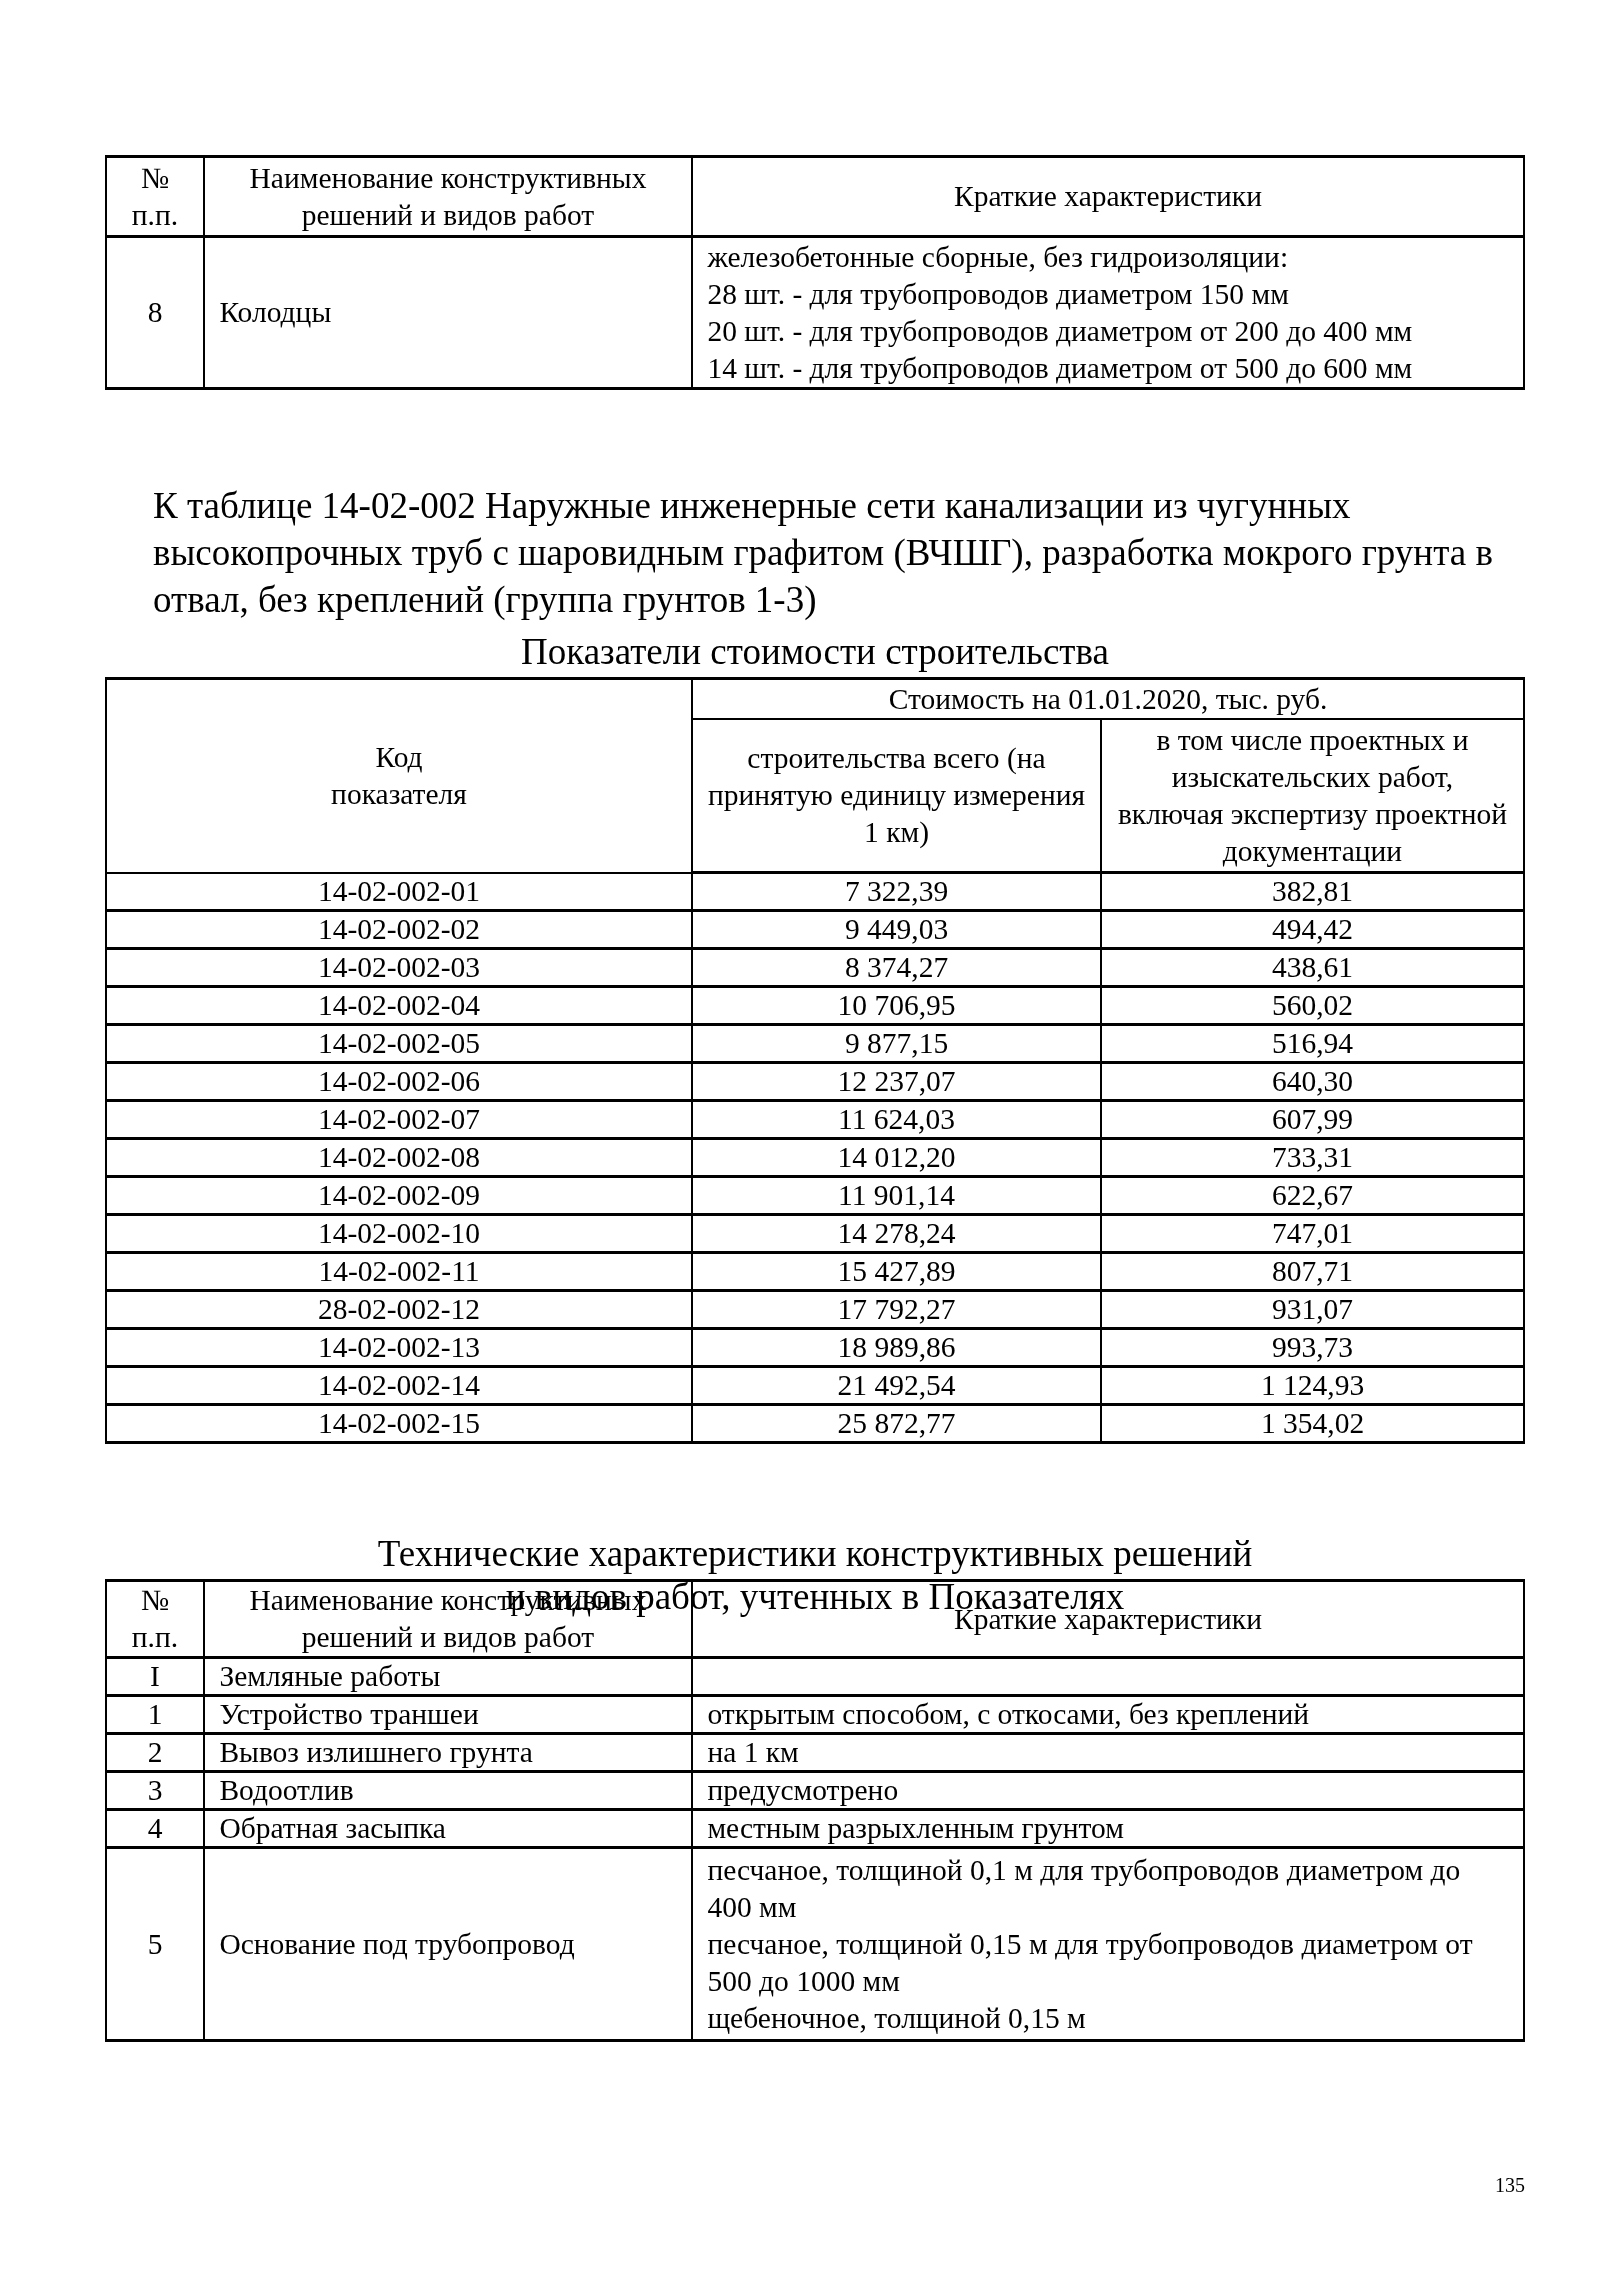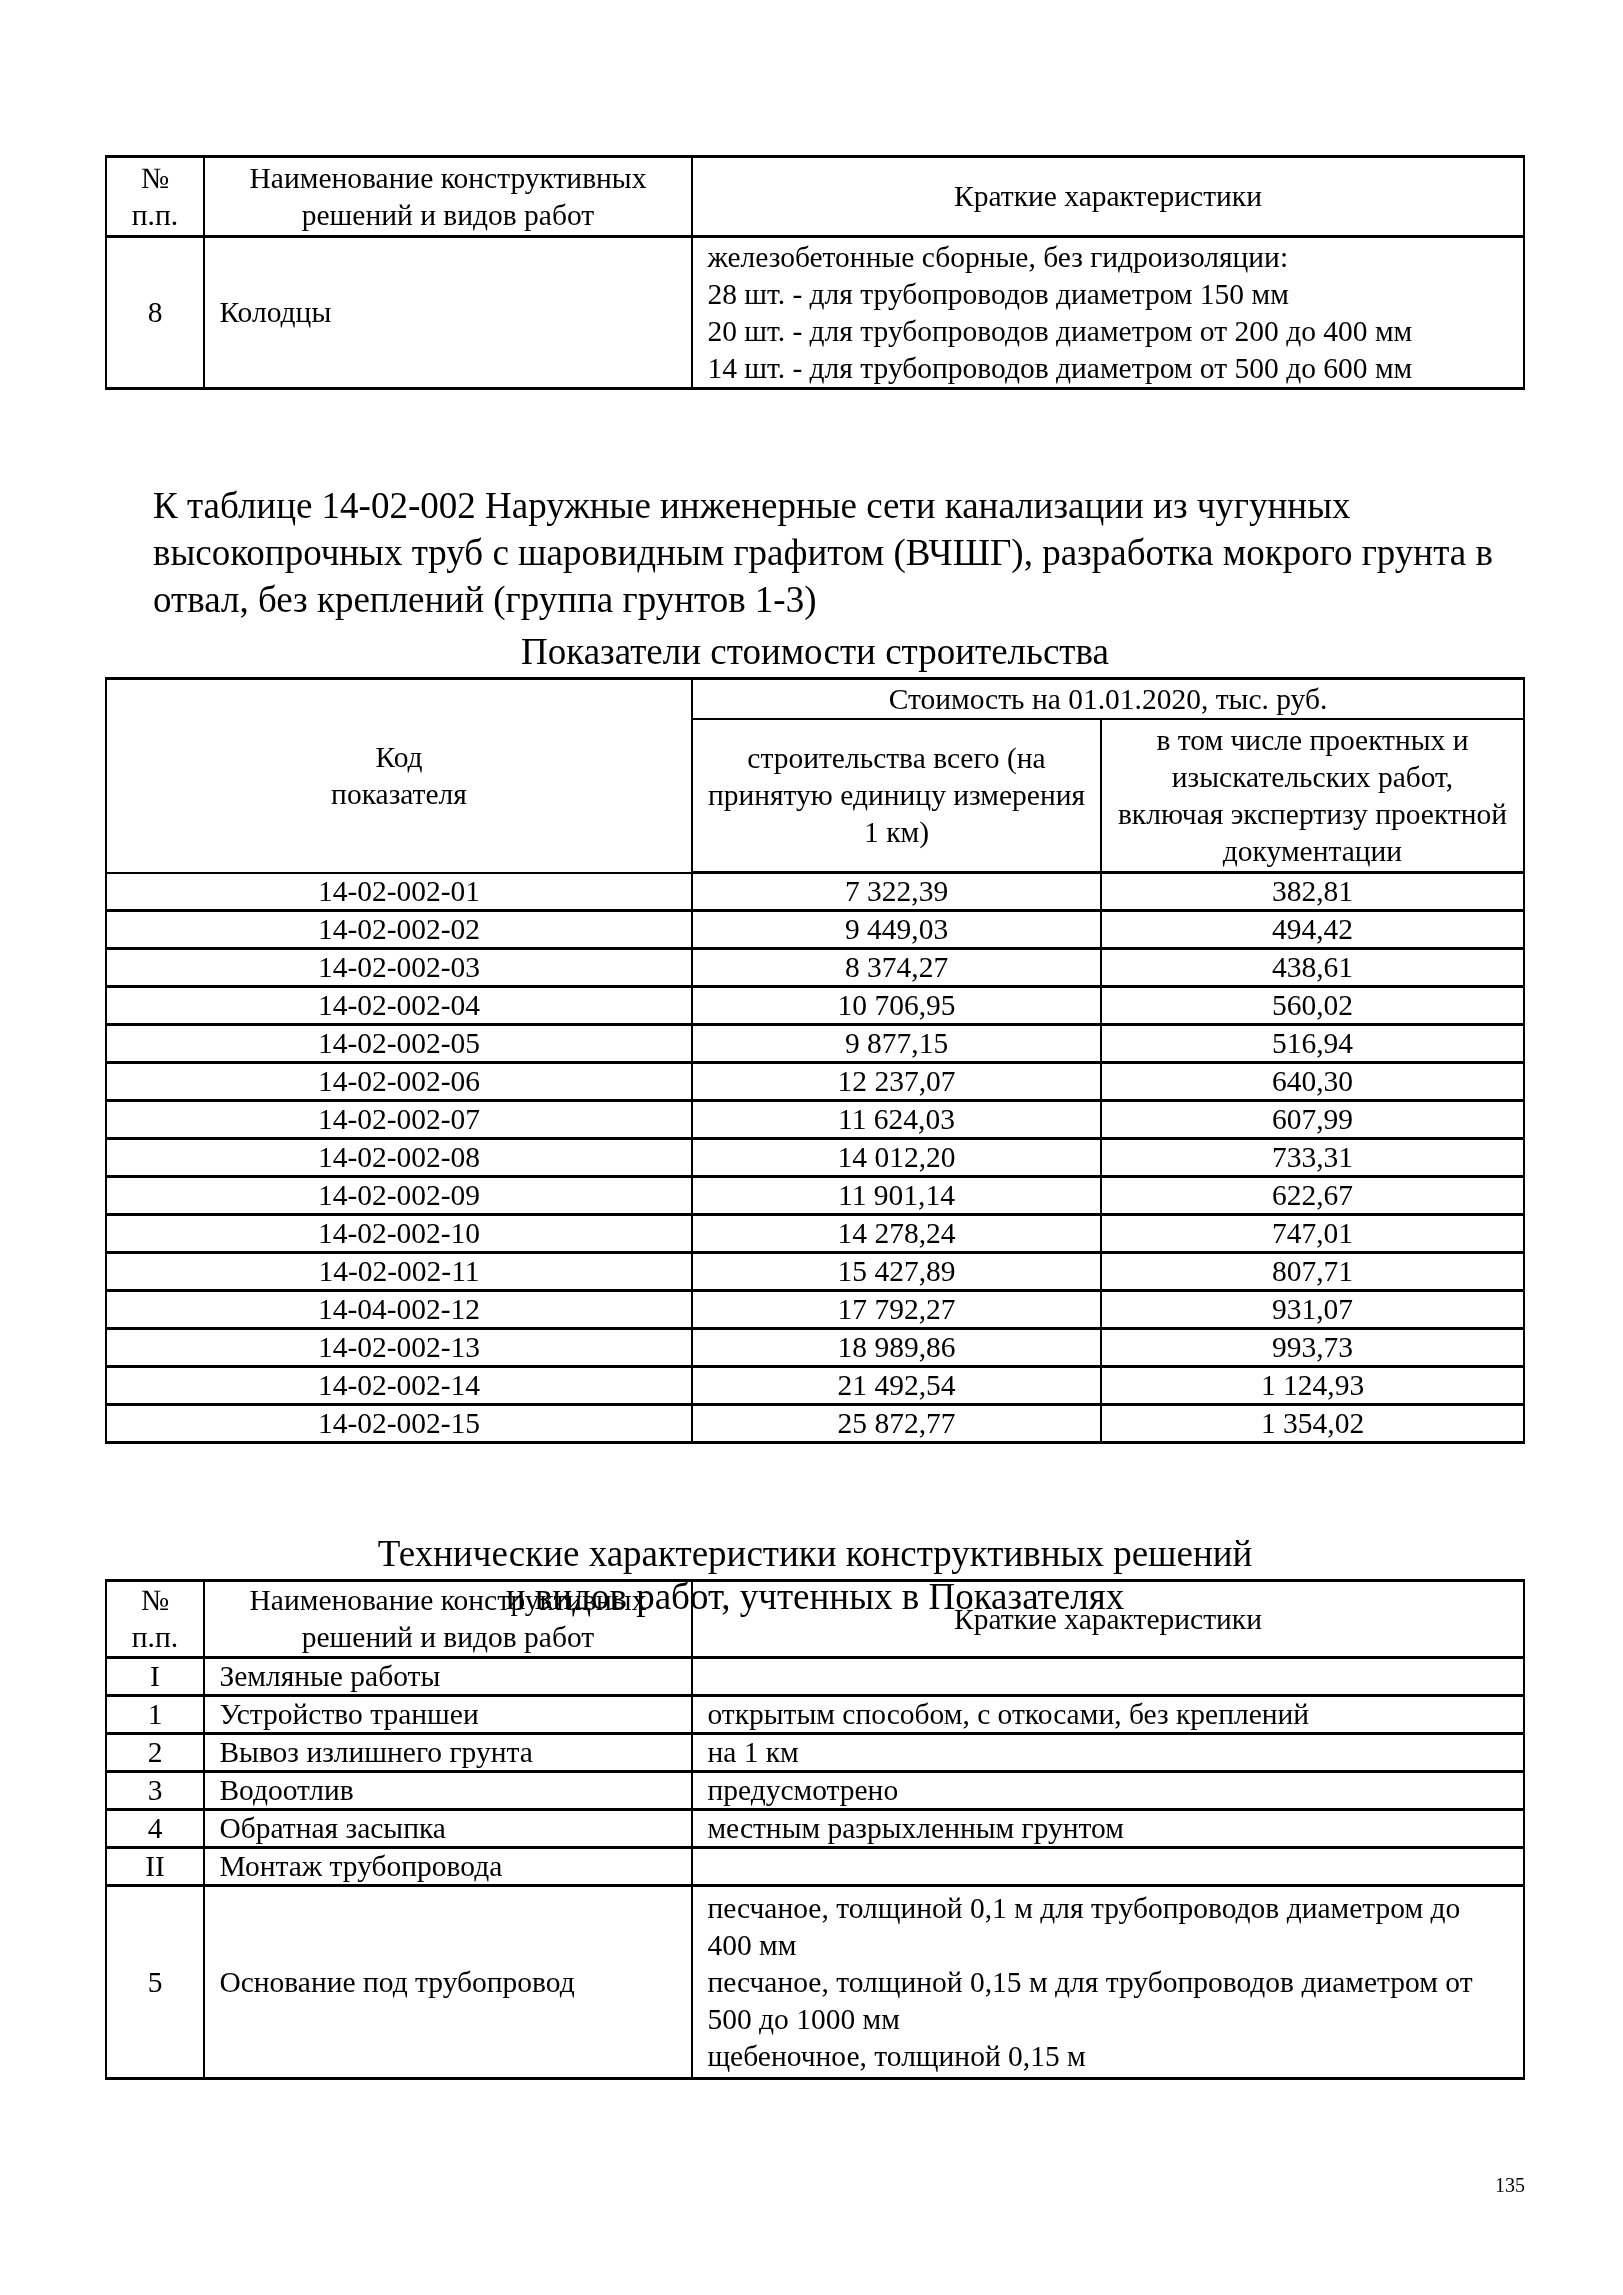--- a/index.html
+++ b/index.html
@@ -136,21 +136,21 @@
         <td class="c">14-02-002-10</td>
         <td class="c">14 278,24</td>
         <td class="c">747,01</td>
       </tr>
       <tr class="d thick-bot">
         <td class="c">14-02-002-11</td>
         <td class="c">15 427,89</td>
         <td class="c">807,71</td>
       </tr>
       <tr class="d thick-bot">
-        <td class="c">14-04-002-12</td>
+        <td class="c">28-02-002-12</td>
         <td class="c">17 792,27</td>
         <td class="c">931,07</td>
       </tr>
       <tr class="d thick-bot">
         <td class="c">14-02-002-13</td>
         <td class="c">18 989,86</td>
         <td class="c">993,73</td>
       </tr>
       <tr class="d thick-bot">
         <td class="c">14-02-002-14</td>
@@ -201,25 +201,20 @@
       <tr class="s thick-bot">
         <td class="c">3</td>
         <td class="l">Водоотлив</td>
         <td class="l multiline">предусмотрено</td>
       </tr>
       <tr class="s thick-bot">
         <td class="c">4</td>
         <td class="l">Обратная засыпка</td>
         <td class="l multiline">местным разрыхленным грунтом</td>
       </tr>
-      <tr class="s thick-bot">
-        <td class="c">II</td>
-        <td class="l">Монтаж трубопровода</td>
-        <td class="l multiline"></td>
-      </tr>
       <tr class="r5 thick-bot">
         <td class="c">5</td>
         <td class="l">Основание под трубопровод</td>
         <td class="l multiline">песчаное, толщиной 0,1 м для трубопроводов диаметром до 400 мм
 песчаное, толщиной 0,15 м для трубопроводов диаметром от 500 до 1000 мм
 щебеночное, толщиной 0,15 м</td>
       </tr>
     </tbody>
 </table>
 

